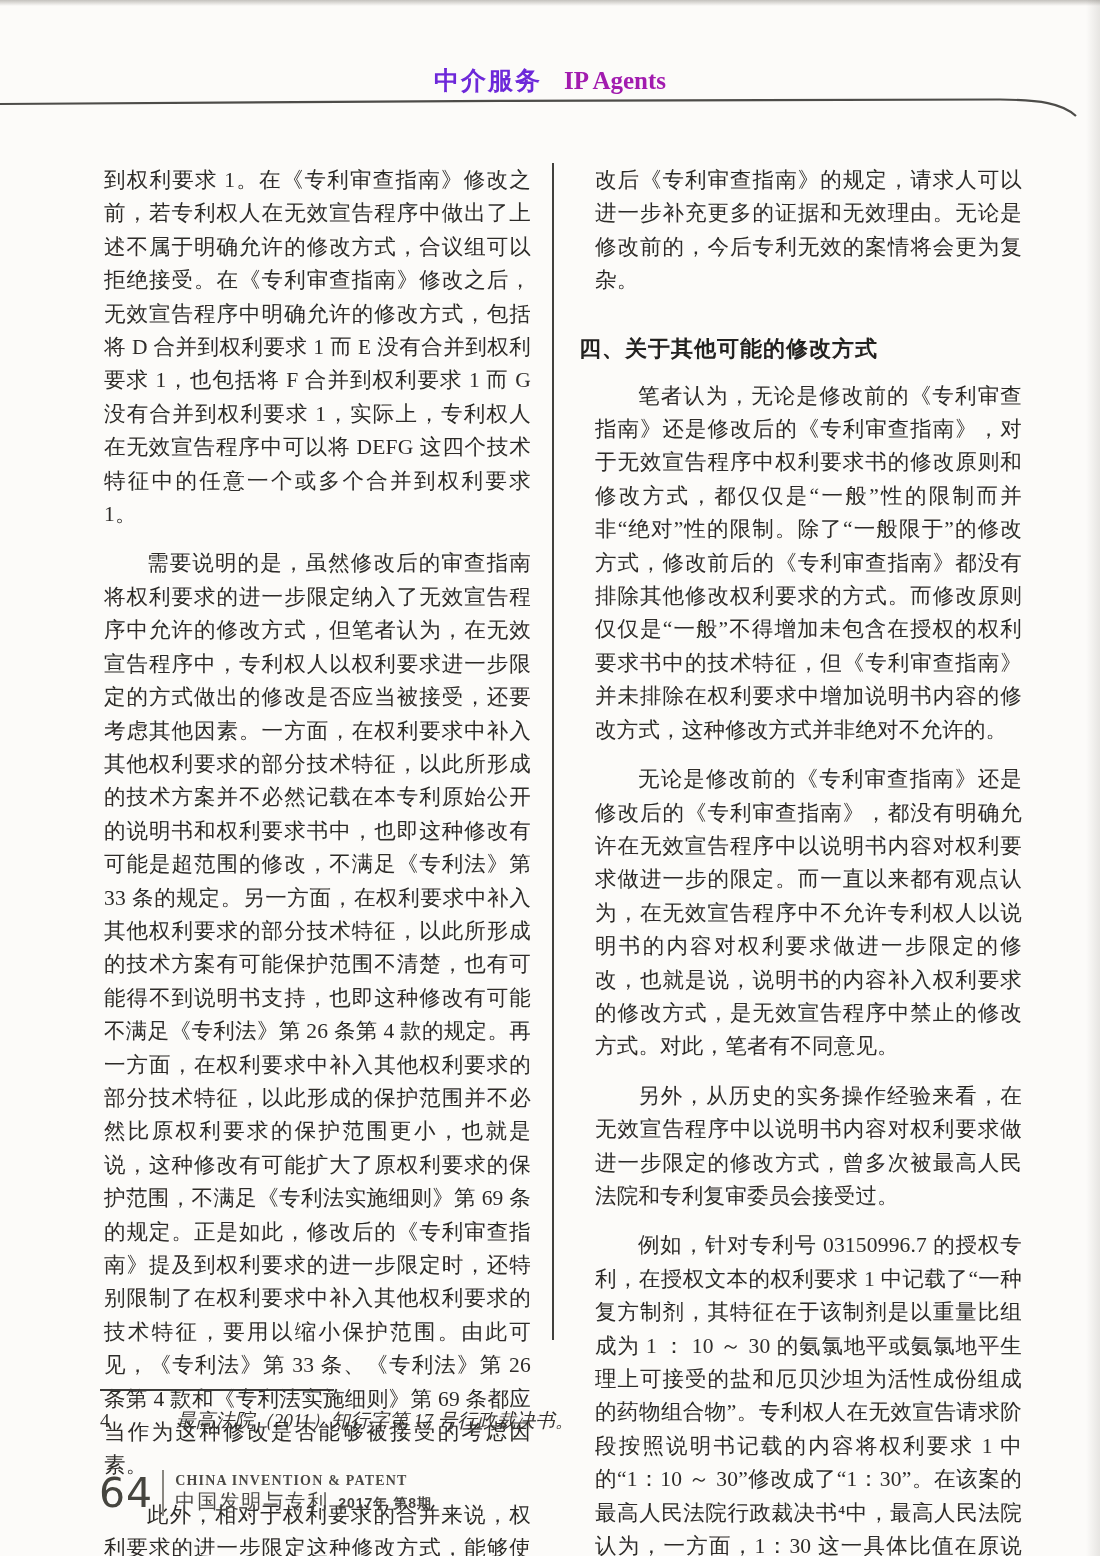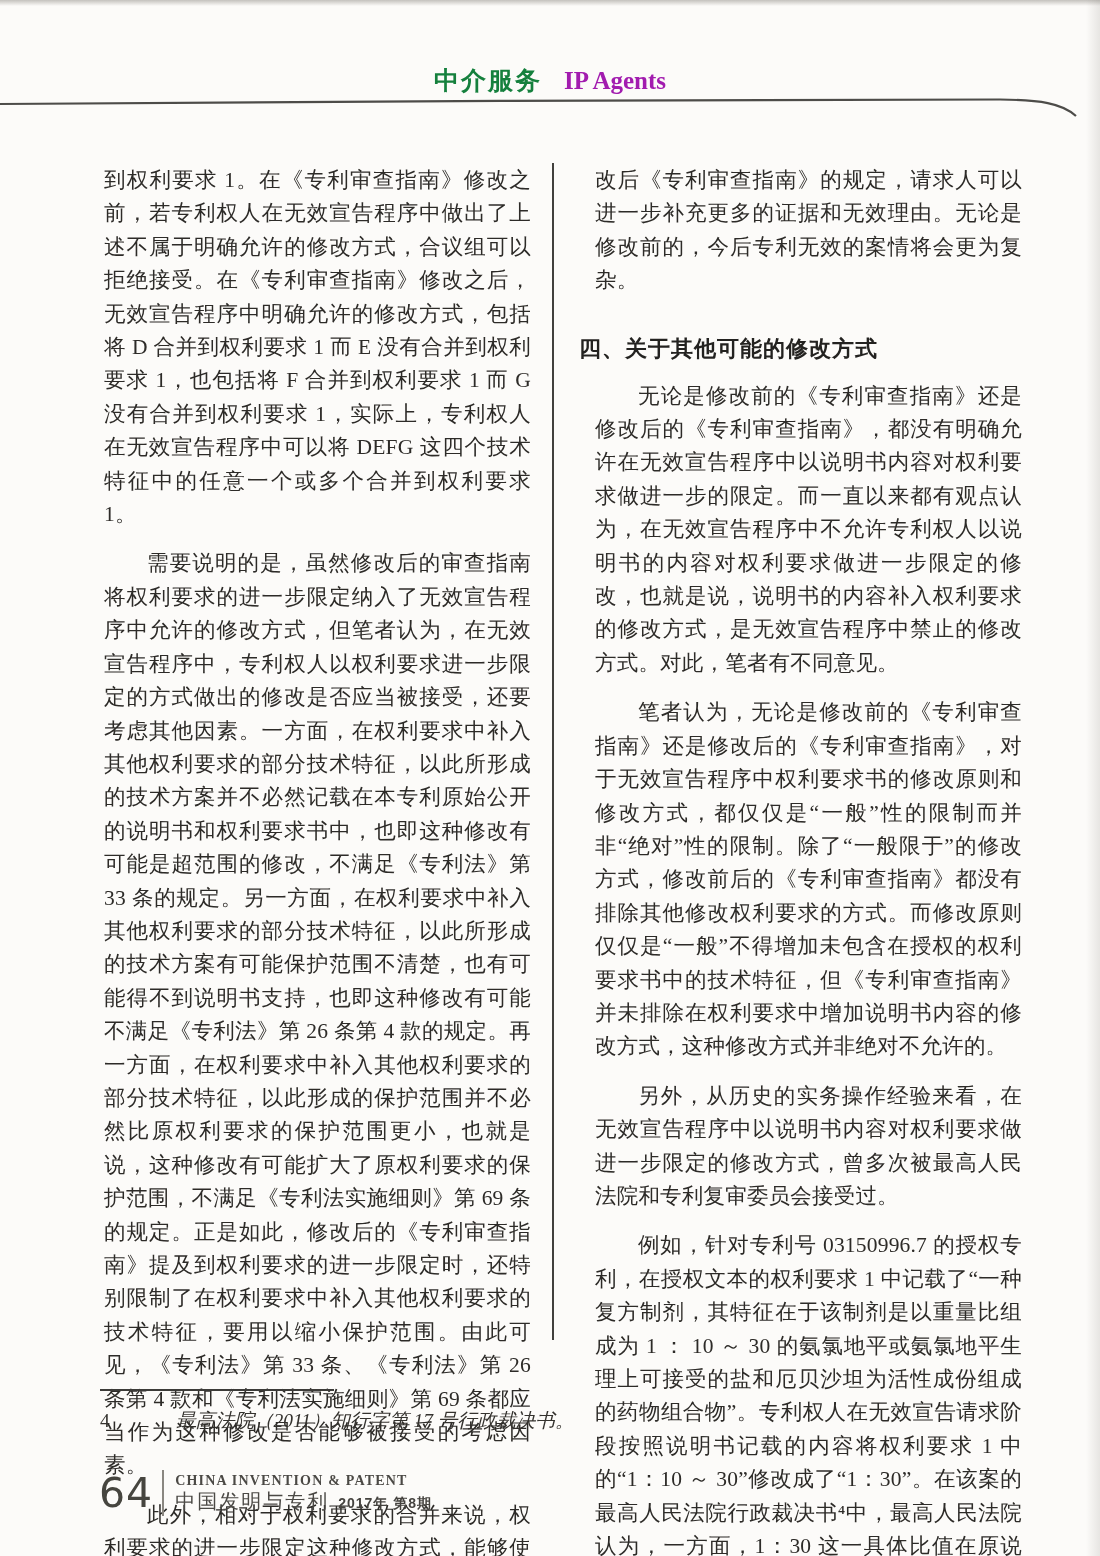--- a/index.html
+++ b/index.html
@@ -22,21 +22,21 @@
     position: absolute; top: 0; right: 0; width: 14px; height: 100%;
     background: linear-gradient(to left, rgba(120,115,108,0.16), rgba(252,251,249,0));
   }
   
   .header {
     position: absolute; top: 64px; left: 0; width: 100%;
     text-align: center; white-space: nowrap;
   }
   .header .cn {
     font-family: "Liberation Sans", sans-serif;
-    font-weight: bold; font-size: 25px; color: #15803d; letter-spacing: 2px;
+    font-weight: bold; font-size: 25px; color: #6d28d9; letter-spacing: 2px;
   }
   .header .en {
     font-family: "Liberation Serif", serif;
     font-weight: bold; font-size: 25px; color: #a21caf; margin-left: 22px;
   }
   .header-rule { position: absolute; top: 90px; left: 0; }
   
   .column {
     position: absolute; top: 148px; width: 459px;
     font-size: 21.5px; line-height: 33.4px;
@@ -122,22 +122,22 @@
 
   <div class="column col-left">
     <p>到权利要求 1。在《专利审查指南》修改之前，若专利权人在无效宣告程序中做出了上述不属于明确允许的修改方式，合议组可以拒绝接受。在《专利审查指南》修改之后，无效宣告程序中明确允许的修改方式，包括将 D 合并到权利要求 1 而 E 没有合并到权利要求 1，也包括将 F 合并到权利要求 1 而 G 没有合并到权利要求 1，实际上，专利权人在无效宣告程序中可以将 DEFG 这四个技术特征中的任意一个或多个合并到权利要求 1。</p>
     <p class="ind">需要说明的是，虽然修改后的审查指南将权利要求的进一步限定纳入了无效宣告程序中允许的修改方式，但笔者认为，在无效宣告程序中，专利权人以权利要求进一步限定的方式做出的修改是否应当被接受，还要考虑其他因素。一方面，在权利要求中补入其他权利要求的部分技术特征，以此所形成的技术方案并不必然记载在本专利原始公开的说明书和权利要求书中，也即这种修改有可能是超范围的修改，不满足《专利法》第 33 条的规定。另一方面，在权利要求中补入其他权利要求的部分技术特征，以此所形成的技术方案有可能保护范围不清楚，也有可能得不到说明书支持，也即这种修改有可能不满足《专利法》第 26 条第 4 款的规定。再一方面，在权利要求中补入其他权利要求的部分技术特征，以此形成的保护范围并不必然比原权利要求的保护范围更小，也就是说，这种修改有可能扩大了原权利要求的保护范围，不满足《专利法实施细则》第 69 条的规定。正是如此，修改后的《专利审查指南》提及到权利要求的进一步限定时，还特别限制了在权利要求中补入其他权利要求的技术特征，要用以缩小保护范围。由此可见，《专利法》第 33 条、《专利法》第 26 条第 4 款和《专利法实施细则》第 69 条都应当作为这种修改是否能够被接受的考虑因素。</p>
     <p class="ind">此外，相对于权利要求的合并来说，权利要求的进一步限定这种修改方式，能够使得专利权人在无效宣告程序中修改的权利要求相对于原权利要求出现更复杂的变化。对于专利权人做出的复杂修改，按照修</p>
   </div>
 
   <div class="column col-right">
     <p>改后《专利审查指南》的规定，请求人可以进一步补充更多的证据和无效理由。无论是修改前的，今后专利无效的案情将会更为复杂。</p>
     <h3 class="section-heading">四、关于其他可能的修改方式</h3>
+    <p class="ind">笔者认为，无论是修改前的《专利审查指南》还是修改后的《专利审查指南》，对于无效宣告程序中权利要求书的修改原则和修改方式，都仅仅是“一般”性的限制而并非“绝对”性的限制。除了“一般限于”的修改方式，修改前后的《专利审查指南》都没有排除其他修改权利要求的方式。而修改原则仅仅是“一般”不得增加未包含在授权的权利要求书中的技术特征，但《专利审查指南》并未排除在权利要求中增加说明书内容的修改方式，这种修改方式并非绝对不允许的。</p>
     <p class="ind">无论是修改前的《专利审查指南》还是修改后的《专利审查指南》，都没有明确允许在无效宣告程序中以说明书内容对权利要求做进一步的限定。而一直以来都有观点认为，在无效宣告程序中不允许专利权人以说明书的内容对权利要求做进一步限定的修改，也就是说，说明书的内容补入权利要求的修改方式，是无效宣告程序中禁止的修改方式。对此，笔者有不同意见。</p>
-    <p class="ind">笔者认为，无论是修改前的《专利审查指南》还是修改后的《专利审查指南》，对于无效宣告程序中权利要求书的修改原则和修改方式，都仅仅是“一般”性的限制而并非“绝对”性的限制。除了“一般限于”的修改方式，修改前后的《专利审查指南》都没有排除其他修改权利要求的方式。而修改原则仅仅是“一般”不得增加未包含在授权的权利要求书中的技术特征，但《专利审查指南》并未排除在权利要求中增加说明书内容的修改方式，这种修改方式并非绝对不允许的。</p>
     <p class="ind">另外，从历史的实务操作经验来看，在无效宣告程序中以说明书内容对权利要求做进一步限定的修改方式，曾多次被最高人民法院和专利复审委员会接受过。</p>
     <p class="ind">例如，针对专利号 03150996.7 的授权专利，在授权文本的权利要求 1 中记载了“一种复方制剂，其特征在于该制剂是以重量比组成为 1 ： 10 ～ 30 的氨氯地平或氨氯地平生理上可接受的盐和厄贝沙坦为活性成份组成的药物组合物”。专利权人在无效宣告请求阶段按照说明书记载的内容将权利要求 1 中的“1：10 ～ 30”修改成了“1：30”。在该案的最高人民法院行政裁决书⁴中，最高人民法院认为，一方面，1：30 这一具体比值在原说明书中有明确记载，因此，将权</p>
   </div>
 
   <div class="footnote-rule"></div>
   <div class="footnote">
     <span class="marker">4</span>
     <span class="fn-text">最高法院（2011）知行字第 17 号行政裁决书。</span>
   </div>
 

